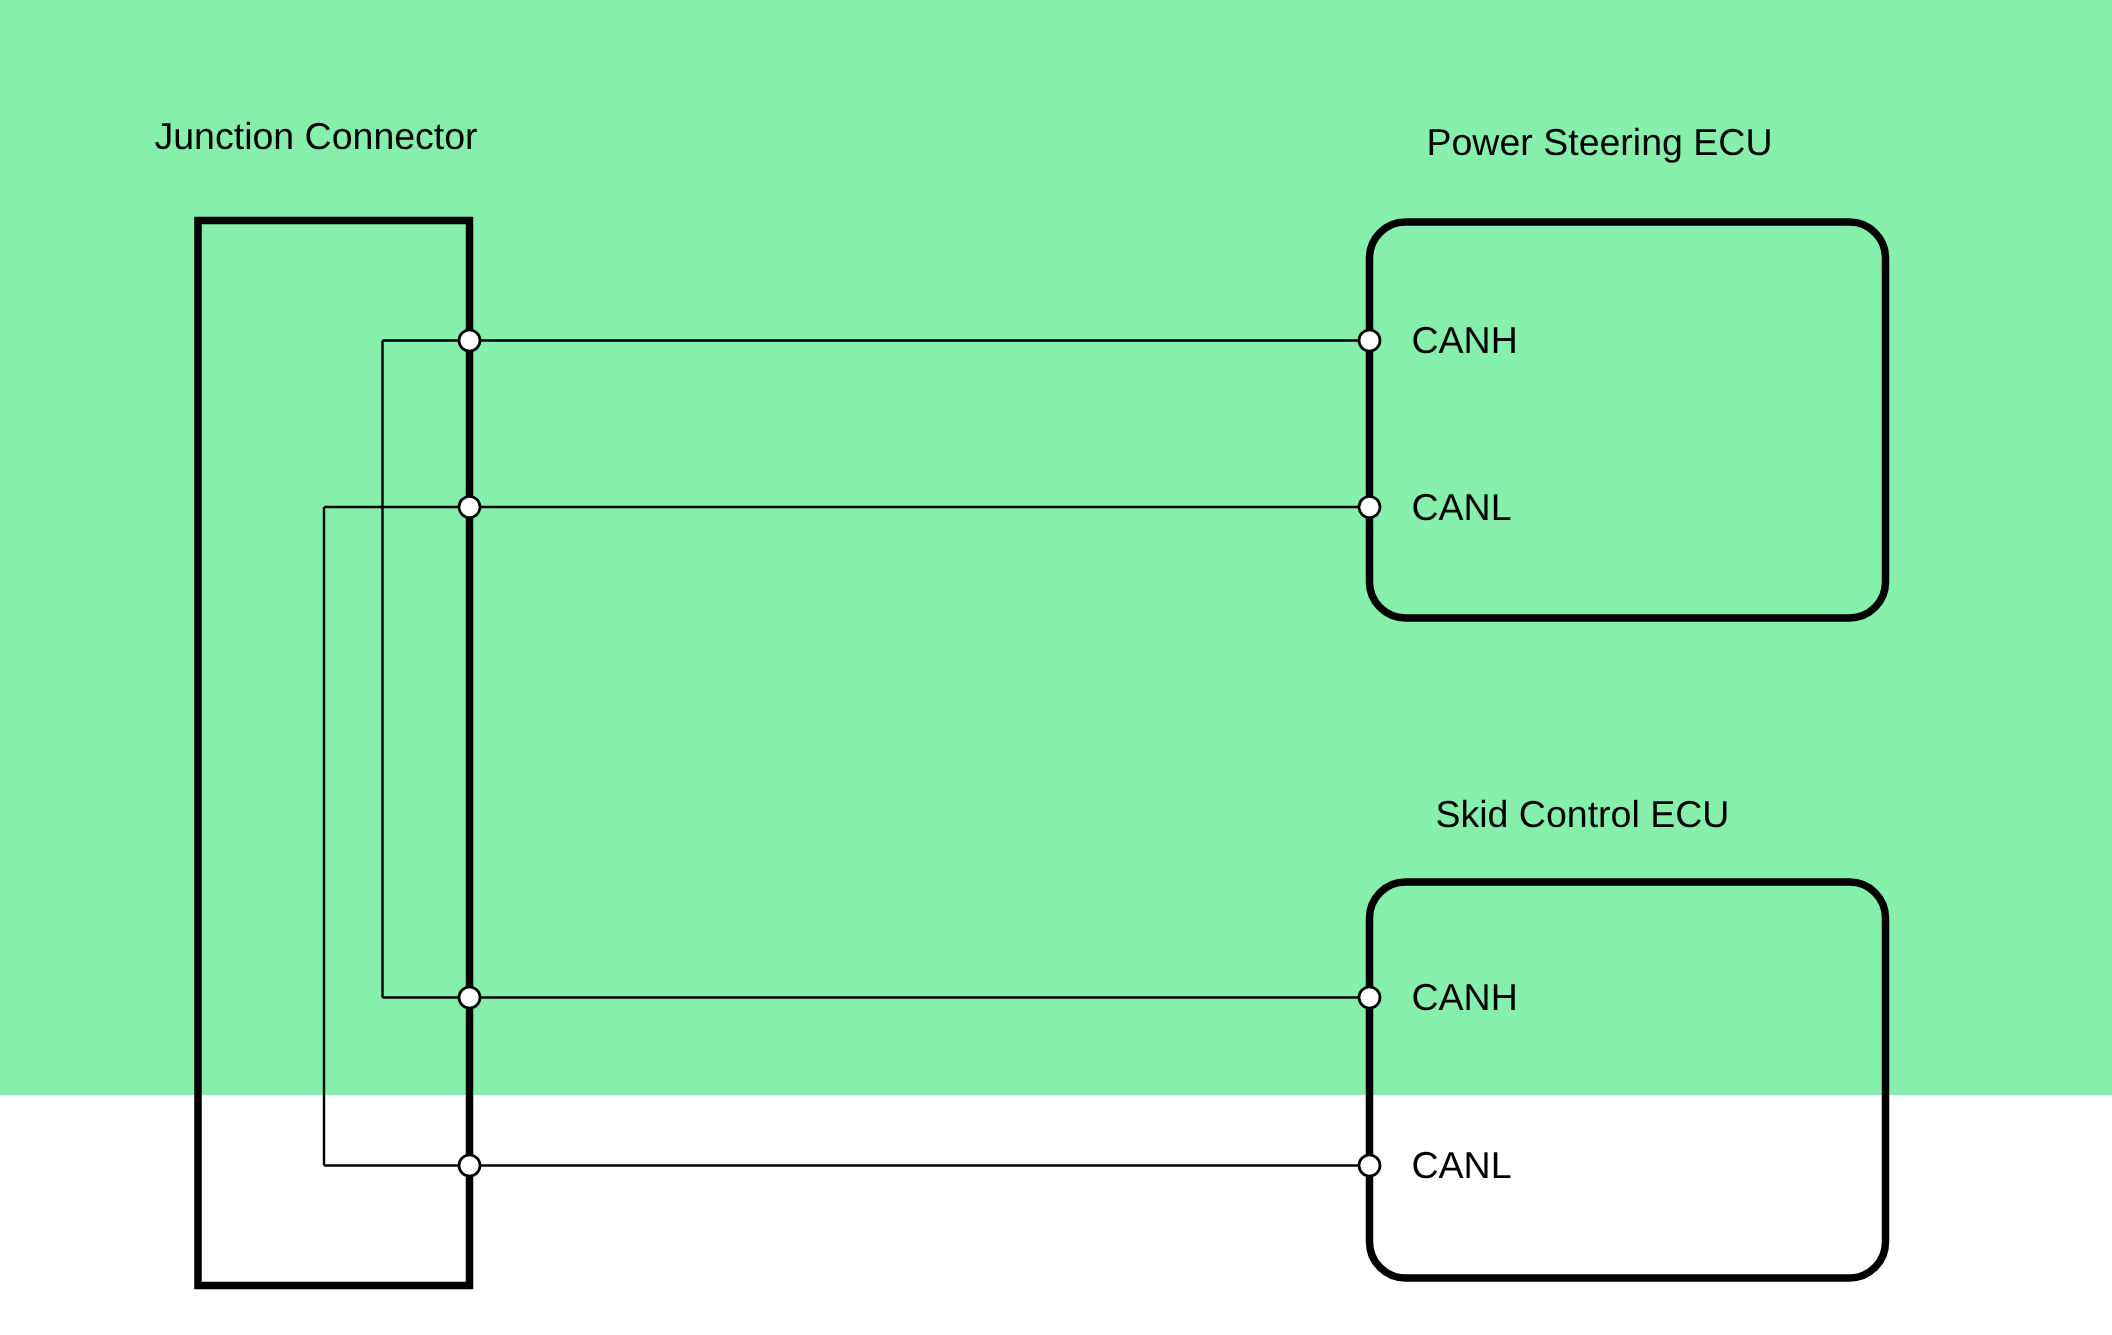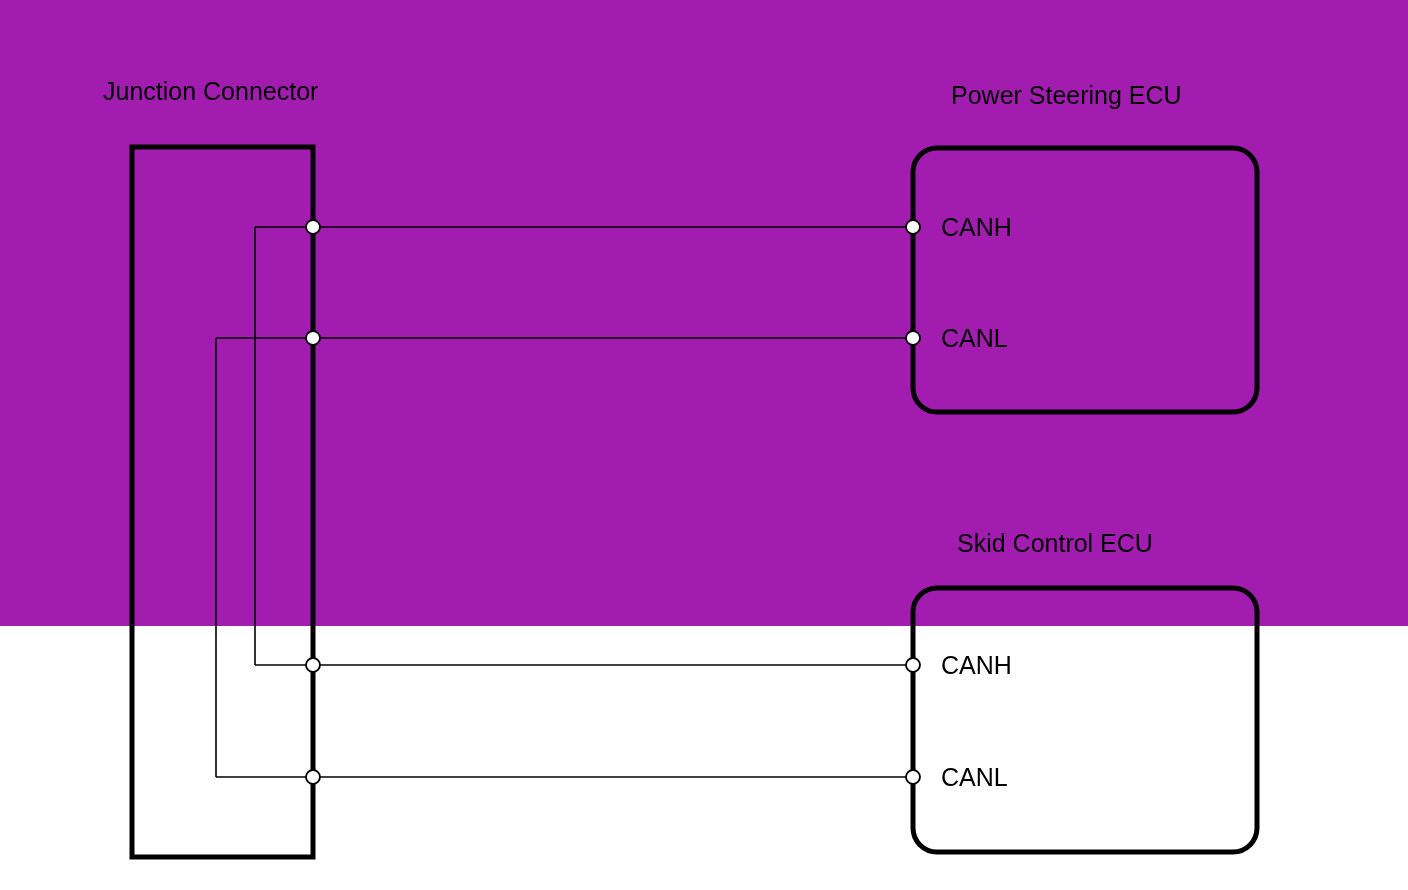--- a/index.html
+++ b/index.html
@@ -9,22 +9,22 @@
   }
   body {
     width: 1408px;
     height: 890px;
     font-family: "Liberation Sans", sans-serif;
     overflow: hidden;
   }
   #diagram-root {
     position: relative;
     width: 1408px;
-    height: 626px;
-    background: #a21caf;
+    height: 730px;
+    background: #86efac;
   }
   svg#wiring-svg {
     position: absolute;
     top: 0;
     left: 0;
     width: 1408px;
     height: 890px;
     display: block;
   }
   text {

